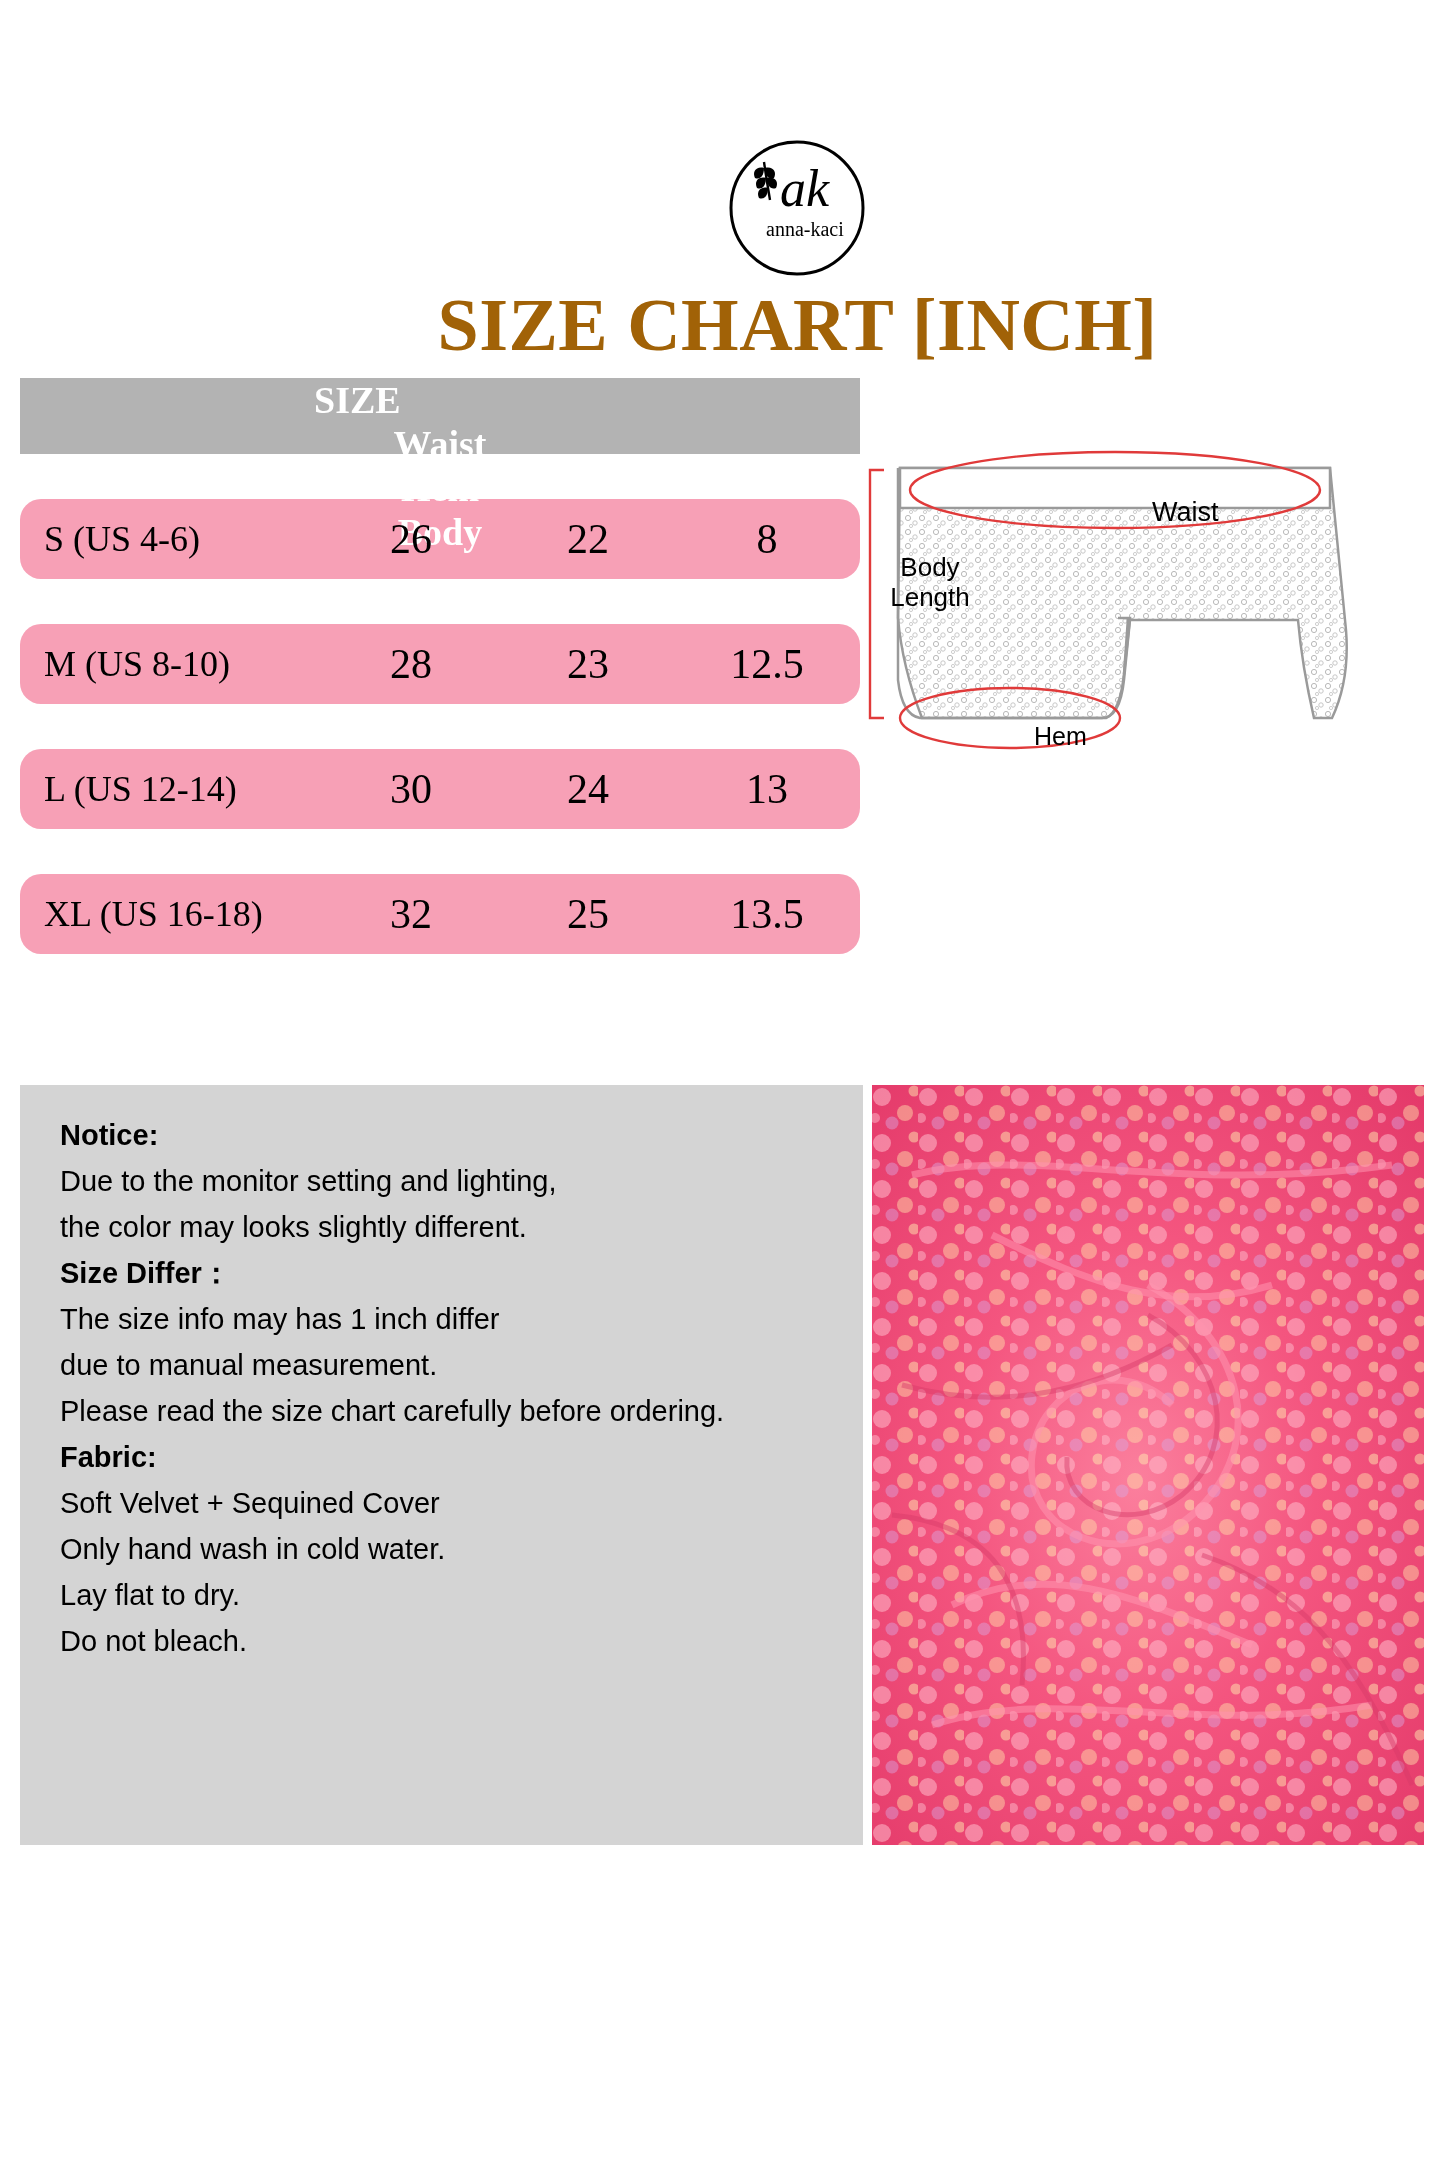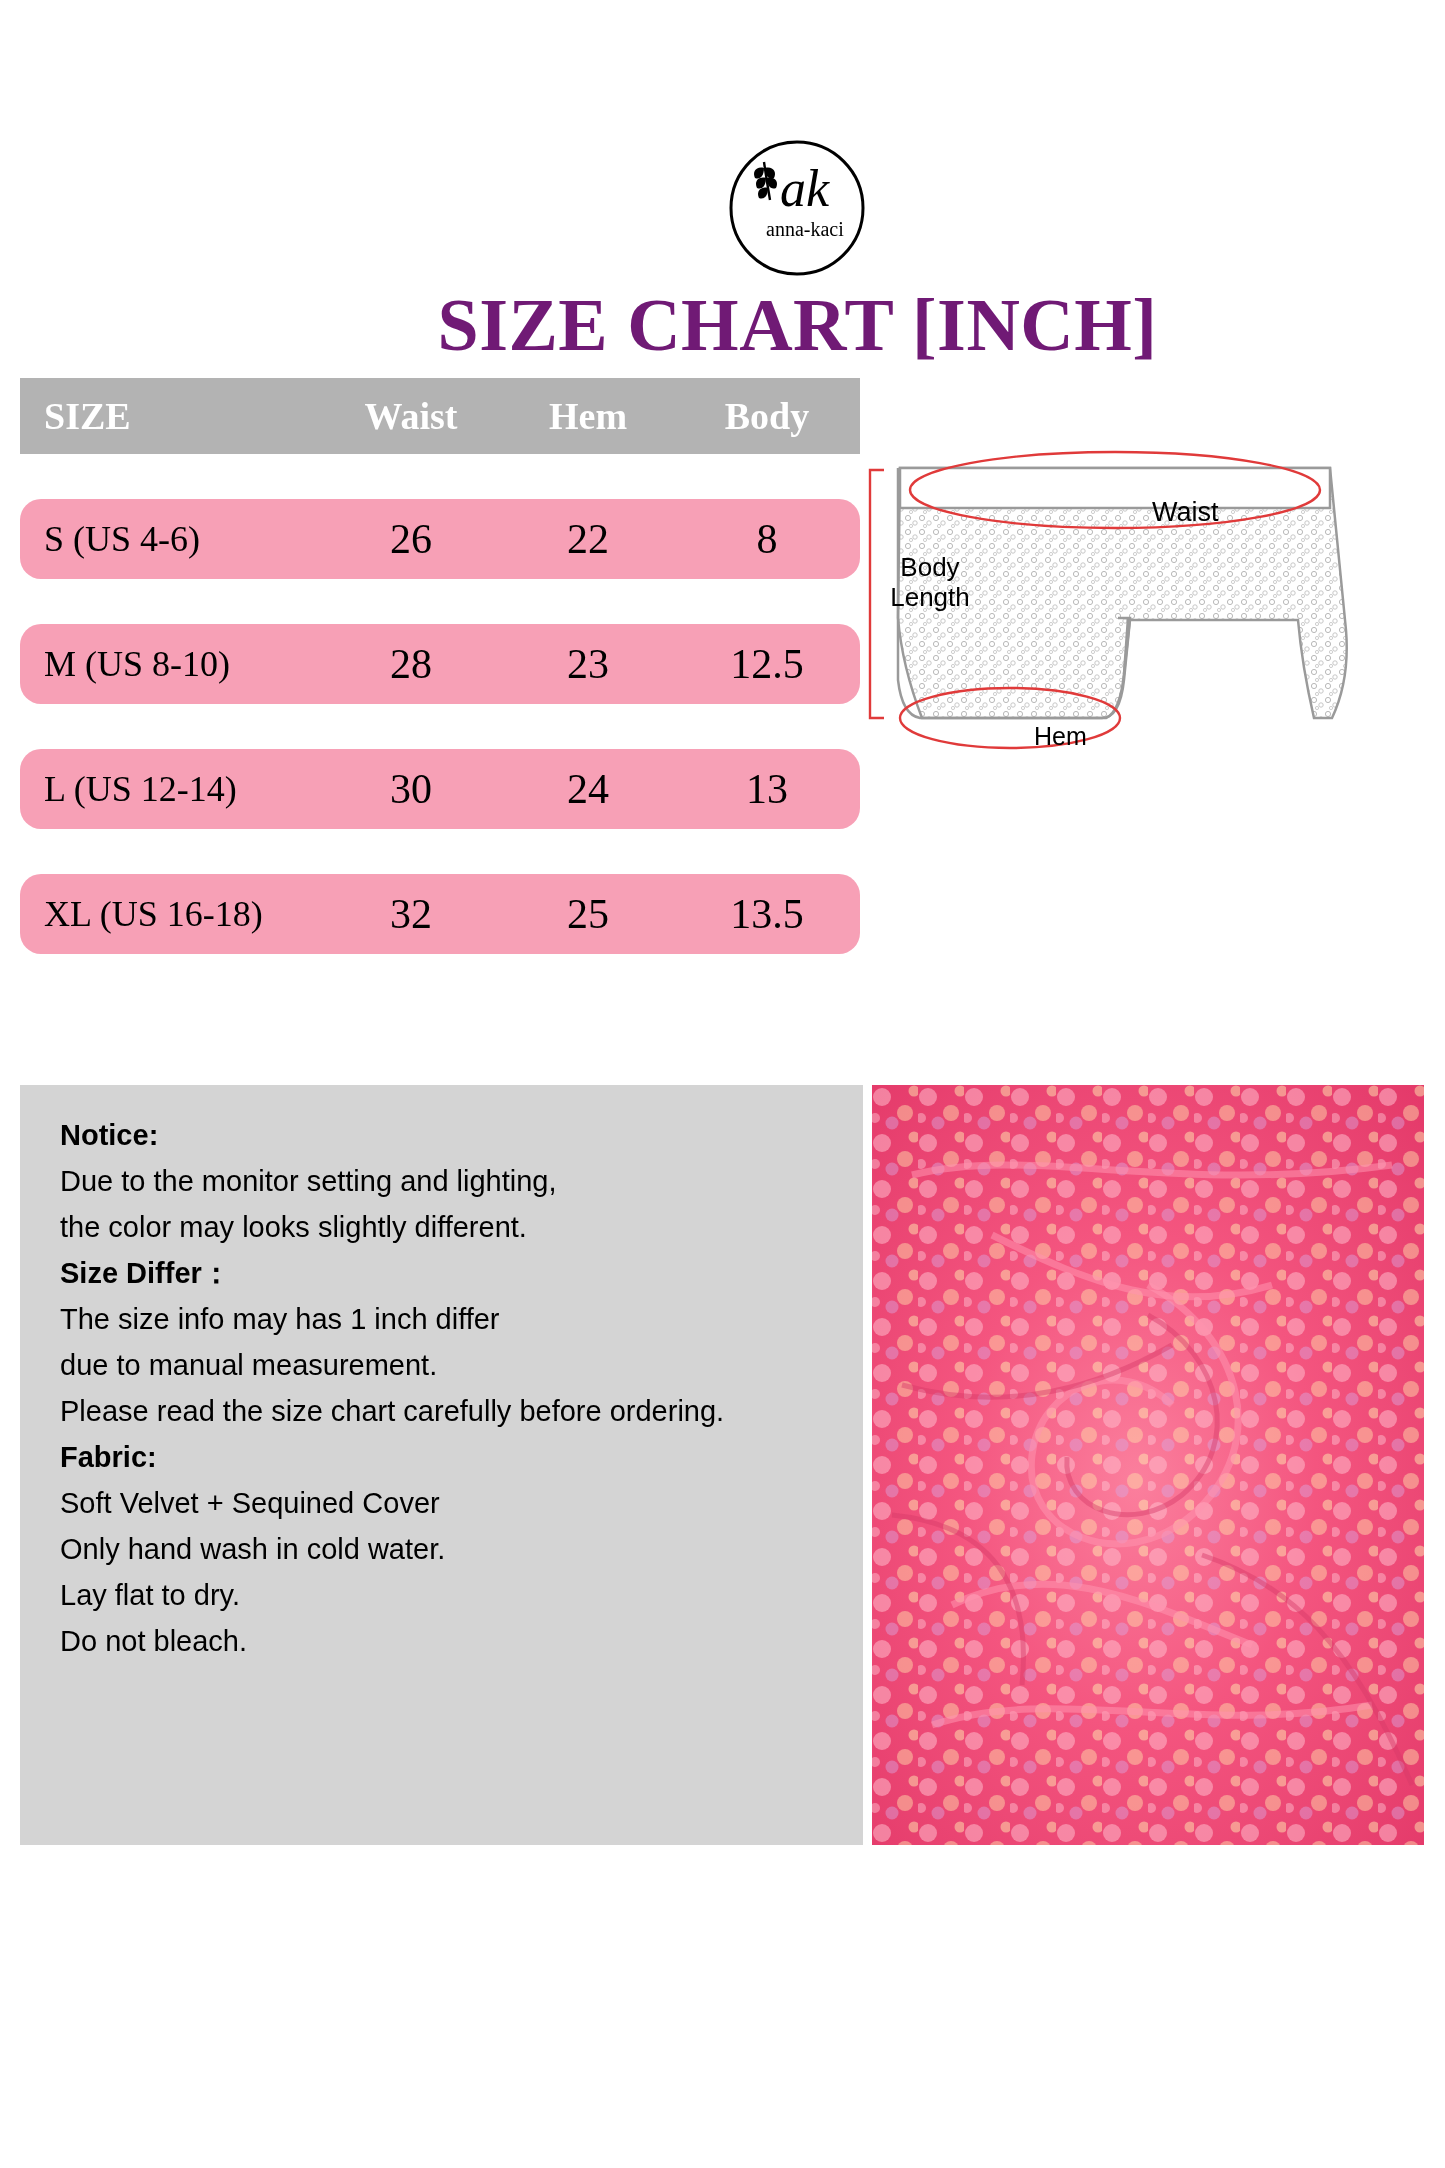--- a/index.html
+++ b/index.html
@@ -40,21 +40,21 @@
     height: 160px;
     position: relative;
     flex: none;
   }
   .logo svg { display: block; }
   .chart-title {
     font-family: "Liberation Serif", serif;
     font-weight: bold;
     font-size: 74px;
     letter-spacing: 0.5px;
-    color: #701a75;
+    color: #a16207;
     white-space: nowrap;
     margin-left: 2px;
     line-height: 1;
   }
 
   
   .size-table {
     position: absolute;
     left: 20px;
     top: 378px;
@@ -62,20 +62,21 @@
   }
   .st-head {
     background: #b3b3b3;
     height: 76px;
     display: flex;
     align-items: center;
     color: #ffffff;
     font-family: "Liberation Serif", serif;
     font-weight: bold;
     font-size: 38px;
+    flex-direction: column;
   }
   .st-head .c0 { width: 300px; padding-left: 24px; box-sizing: border-box; }
   .st-head .c1 { width: 182px; text-align: center; }
   .st-head .c2 { width: 172px; text-align: center; }
   .st-head .c3 { width: 186px; text-align: center; }
 
   .st-row {
     height: 80px;
     margin-top: 45px;
     background: #f7a0b6;

